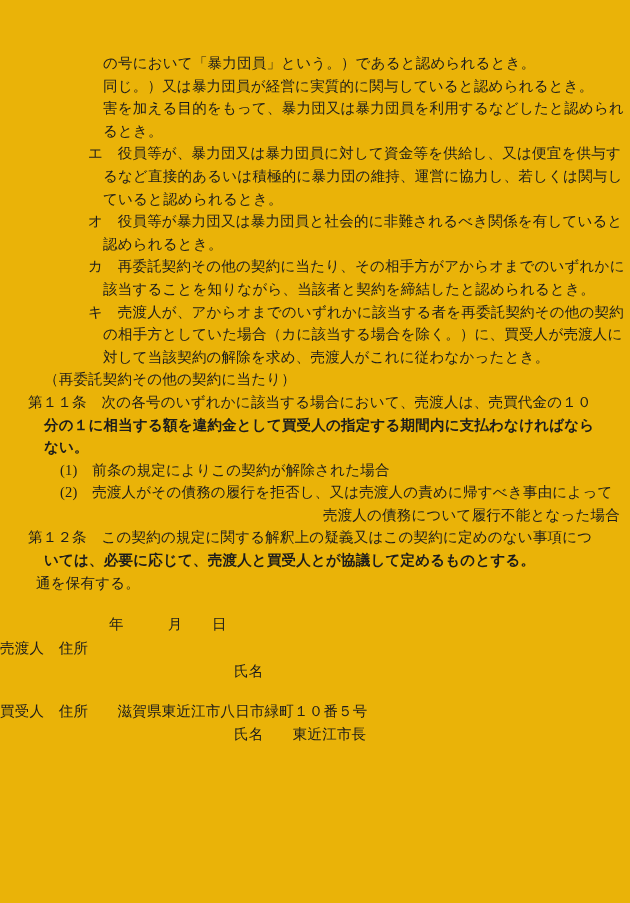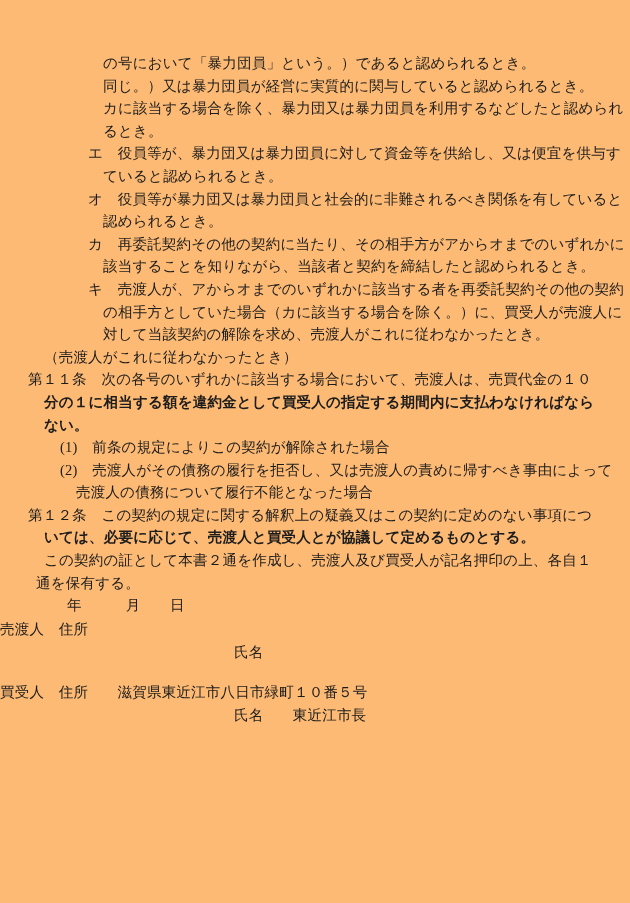--- a/index.html
+++ b/index.html
@@ -26,58 +26,58 @@
     color: #1c1c1c;
     letter-spacing: 0.2px;
   }
   
   .article       { padding-left: 28px; }
   .article-cont  { padding-left: 44px; font-weight: bold; }
   .heading       { padding-left: 44px; }
   .closing-first { padding-left: 44px; }
   .closing-cont  { padding-left: 36px; }
   .enum          { padding-left: 60px; }
-  .enum-cont     { padding-left: 76px; }
+  .enum-cont     { padding-left: 76px; text-align: right; }
   .item          { padding-left: 88px; }
   .item-cont     { padding-left: 103px; }
   
-  .date      { padding-left: 67px; line-height: 23.5px; }
+  .date      { padding-left: 109px; margin-top: 19px; line-height: 23.5px; }
   .sig       { line-height: 23.5px; }
   .sig-field { padding-left: 234px; line-height: 23.5px; }
   .sig-gap   { margin-top: 16px; }
 </style>
 </head>
 <body>
 
-<div class="page" style="background: #fdba74;">
+<div class="page" style="background: #eab308;">
   <div class="doc-body">
 
   <div class="line item-cont">の号において「暴力団員」という。）であると認められるとき。</div>
       <div class="line item-cont">同じ。）又は暴力団員が経営に実質的に関与していると認められるとき。</div>
-      <div class="line item-cont">カに該当する場合を除く、暴力団又は暴力団員を利用するなどしたと認められ</div>
+      <div class="line item-cont">害を加える目的をもって、暴力団又は暴力団員を利用するなどしたと認められ</div>
       <div class="line item-cont">るとき。</div>
       <div class="line item">エ　役員等が、暴力団又は暴力団員に対して資金等を供給し、又は便宜を供与す</div>
+      <div class="line item-cont">るなど直接的あるいは積極的に暴力団の維持、運営に協力し、若しくは関与し</div>
       <div class="line item-cont">ていると認められるとき。</div>
       <div class="line item">オ　役員等が暴力団又は暴力団員と社会的に非難されるべき関係を有していると</div>
       <div class="line item-cont">認められるとき。</div>
       <div class="line item">カ　再委託契約その他の契約に当たり、その相手方がアからオまでのいずれかに</div>
       <div class="line item-cont">該当することを知りながら、当該者と契約を締結したと認められるとき。</div>
       <div class="line item">キ　売渡人が、アからオまでのいずれかに該当する者を再委託契約その他の契約</div>
       <div class="line item-cont">の相手方としていた場合（カに該当する場合を除く。）に、買受人が売渡人に</div>
       <div class="line item-cont">対して当該契約の解除を求め、売渡人がこれに従わなかったとき。</div>
-      <div class="line heading">（売渡人がこれに従わなかったとき）</div>
+      <div class="line heading">（再委託契約その他の契約に当たり）</div>
       <div class="line article">第１１条　次の各号のいずれかに該当する場合において、売渡人は、売買代金の１０</div>
       <div class="line article-cont">分の１に相当する額を違約金として買受人の指定する期間内に支払わなければなら</div>
       <div class="line article-cont">ない。</div>
       <div class="line enum">(1)　前条の規定によりこの契約が解除された場合</div>
       <div class="line enum">(2)　売渡人がその債務の履行を拒否し、又は売渡人の責めに帰すべき事由によって</div>
       <div class="line enum-cont">売渡人の債務について履行不能となった場合</div>
       <div class="line article">第１２条　この契約の規定に関する解釈上の疑義又はこの契約に定めのない事項につ</div>
       <div class="line article-cont">いては、必要に応じて、売渡人と買受人とが協議して定めるものとする。</div>
-      <div class="line closing-first">この契約の証として本書２通を作成し、売渡人及び買受人が記名押印の上、各自１</div>
       <div class="line closing-cont">通を保有する。</div>
       <div class="line date">年　　　月　　日</div>
       <div class="line sig">売渡人　住所</div>
       <div class="line sig-field">氏名</div>
       <div class="line sig sig-gap">買受人　住所　　滋賀県東近江市八日市緑町１０番５号</div>
       <div class="line sig-field">氏名　　東近江市長</div>
     </div>
 </div>
 
 </body></html>

